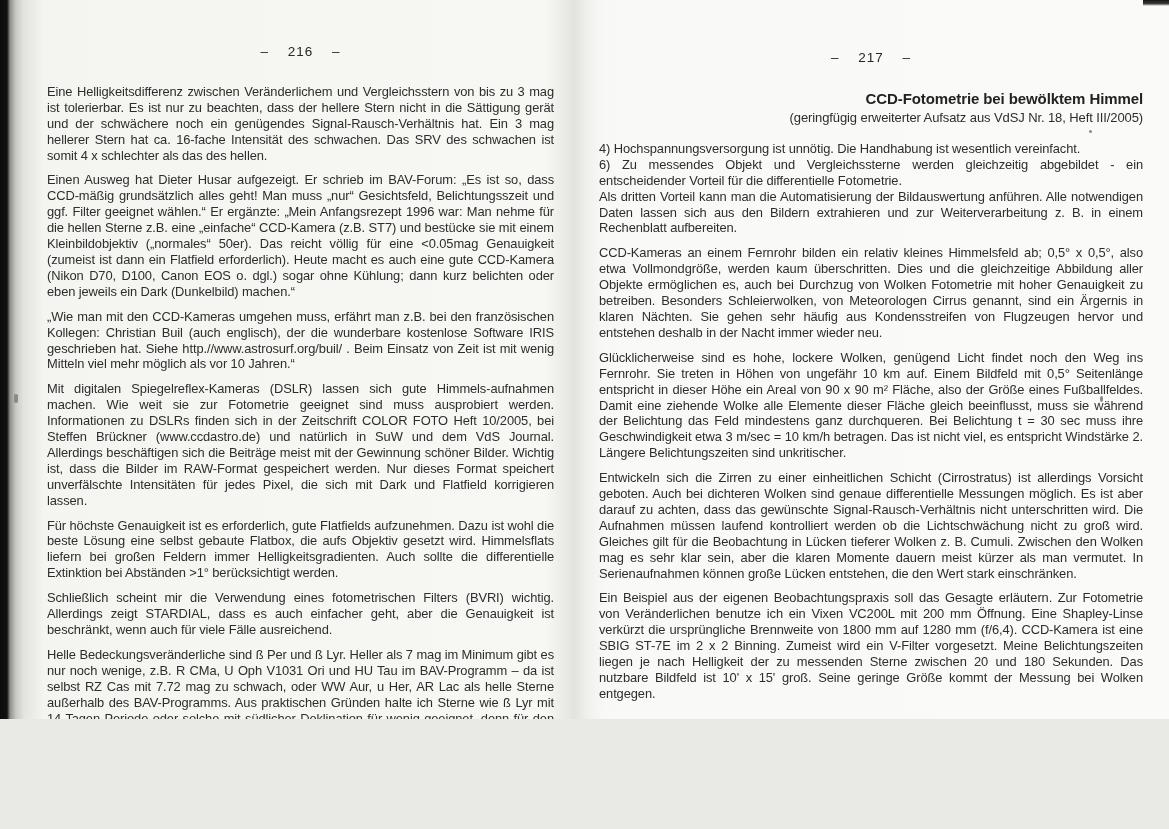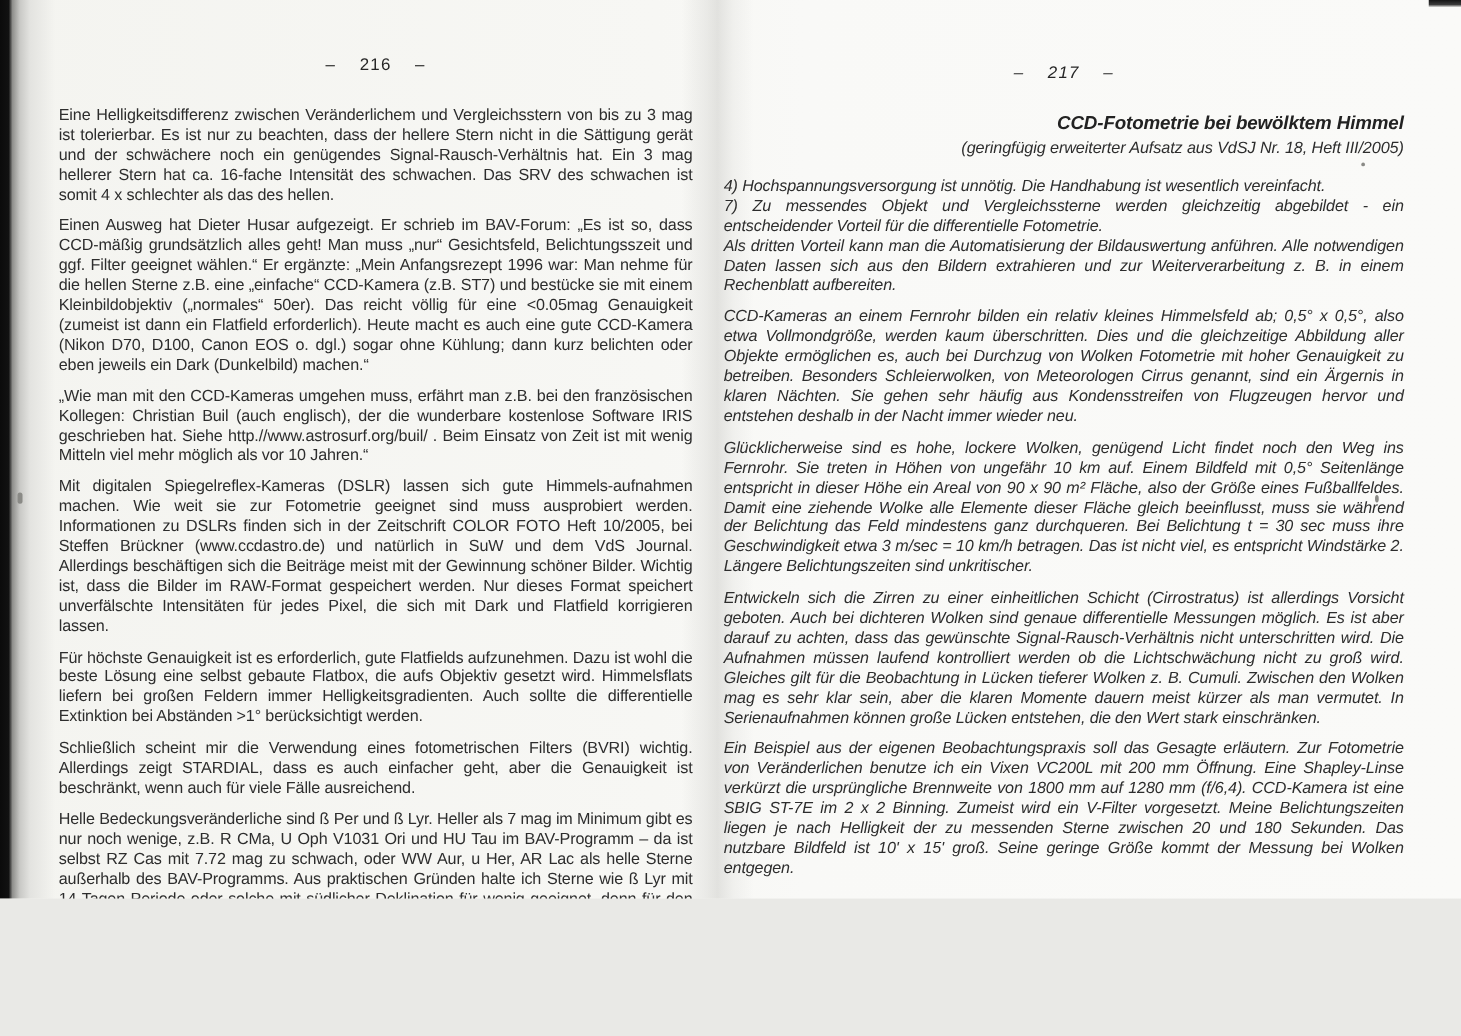--- a/index.html
+++ b/index.html
@@ -47,21 +47,21 @@
     pointer-events: none;
   }
   .col {
     position: absolute;
     text-align: justify;
     font-size: 12.9px;
     line-height: 15.9px;
     letter-spacing: -0.1px;
   }
   .col-left  { left: 47px;  top: 44px; width: 507px; }
-  .col-right { left: 579px; top: 50px; width: 544px; font-style: italic; }
+  .col-right { left: 599px; top: 50px; width: 544px; }
   .pagenum {
     text-align: center;
     font-size: 13.5px;
     word-spacing: 14px;
     letter-spacing: 1px;
     margin: 0 0 24px 0;
     color: #262626;
   }
   .col p { margin: 0 0 9px 0; }
   .col p.tight { margin: 0; }
@@ -109,21 +109,21 @@
     <p>Wir haben einige Beobachter mit Fernrohren unter 1 m Brennweite. Vielleicht rafft sich einer zur Beobachtung hellerer Sterne auf, sammelt Erfahrungen und berichtet darüber.</p>
   </div>
 
   <div class="col col-right">
     <div class="pagenum">– 217 –</div>
     <div class="title-block">
       <div class="article-title">CCD-Fotometrie bei bewölktem Himmel</div>
       <div class="article-subtitle">(geringfügig erweiterter Aufsatz aus VdSJ Nr. 18, Heft III/2005)</div>
     </div>
     <p class="tight">4) Hochspannungsversorgung ist unnötig. Die Handhabung ist wesentlich vereinfacht.</p>
-    <p class="tight">7) Zu messendes Objekt und Vergleichssterne werden gleichzeitig abgebildet - ein entscheidender Vorteil für die differentielle Fotometrie.</p>
+    <p class="tight">6) Zu messendes Objekt und Vergleichssterne werden gleichzeitig abgebildet - ein entscheidender Vorteil für die differentielle Fotometrie.</p>
     <p class="tight-last">Als dritten Vorteil kann man die Automatisierung der Bildauswertung anführen. Alle notwendigen Daten lassen sich aus den Bildern extrahieren und zur Weiterverarbeitung z. B. in einem Rechenblatt aufbereiten.</p>
     <p>CCD-Kameras an einem Fernrohr bilden ein relativ kleines Himmelsfeld ab; 0,5° x 0,5°, also etwa Vollmondgröße, werden kaum überschritten. Dies und die gleichzeitige Abbildung aller Objekte ermöglichen es, auch bei Durchzug von Wolken Fotometrie mit hoher Genauigkeit zu betreiben. Besonders Schleierwolken, von Meteorologen Cirrus genannt, sind ein Ärgernis in klaren Nächten. Sie gehen sehr häufig aus Kondensstreifen von Flugzeugen hervor und entstehen deshalb in der Nacht immer wieder neu.</p>
     <p>Glücklicherweise sind es hohe, lockere Wolken, genügend Licht findet noch den Weg ins Fernrohr. Sie treten in Höhen von ungefähr 10 km auf. Einem Bildfeld mit 0,5° Seitenlänge entspricht in dieser Höhe ein Areal von 90 x 90 m² Fläche, also der Größe eines Fußballfeldes. Damit eine ziehende Wolke alle Elemente dieser Fläche gleich beeinflusst, muss sie während der Belichtung das Feld mindestens ganz durchqueren. Bei Belichtung t = 30 sec muss ihre Geschwindigkeit etwa 3 m/sec = 10 km/h betragen. Das ist nicht viel, es entspricht Windstärke 2. Längere Belichtungszeiten sind unkritischer.</p>
     <p>Entwickeln sich die Zirren zu einer einheitlichen Schicht (Cirrostratus) ist allerdings Vorsicht geboten. Auch bei dichteren Wolken sind genaue differentielle Messungen möglich. Es ist aber darauf zu achten, dass das gewünschte Signal-Rausch-Verhältnis nicht unterschritten wird. Die Aufnahmen müssen laufend kontrolliert werden ob die Lichtschwächung nicht zu groß wird. Gleiches gilt für die Beobachtung in Lücken tieferer Wolken z. B. Cumuli. Zwischen den Wolken mag es sehr klar sein, aber die klaren Momente dauern meist kürzer als man vermutet. In Serienaufnahmen können große Lücken entstehen, die den Wert stark einschränken.</p>
     <p>Ein Beispiel aus der eigenen Beobachtungspraxis soll das Gesagte erläutern. Zur Fotometrie von Veränderlichen benutze ich ein Vixen VC200L mit 200 mm Öffnung. Eine Shapley-Linse verkürzt die ursprüngliche Brennweite von 1800 mm auf 1280 mm (f/6,4). CCD-Kamera ist eine SBIG ST-7E im 2 x 2 Binning. Zumeist wird ein V-Filter vorgesetzt. Meine Belichtungszeiten liegen je nach Helligkeit der zu messenden Sterne zwischen 20 und 180 Sekunden. Das nutzbare Bildfeld ist 10' x 15' groß. Seine geringe Größe kommt der Messung bei Wolken entgegen.</p>
   </div>
 
 </div>
 
 </body></html>

